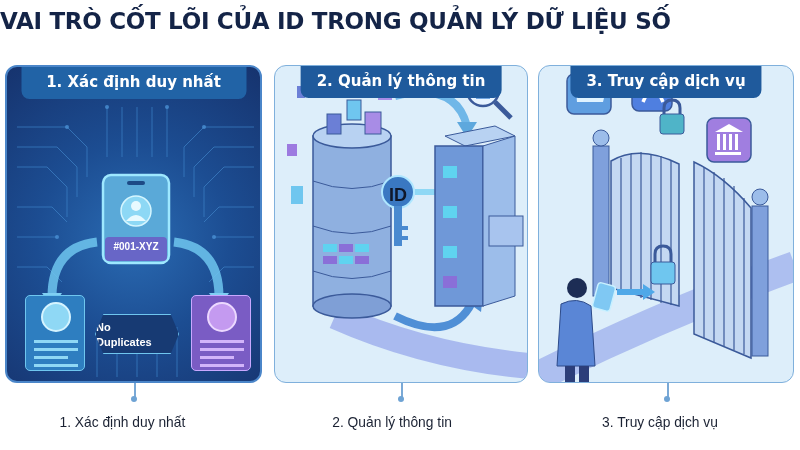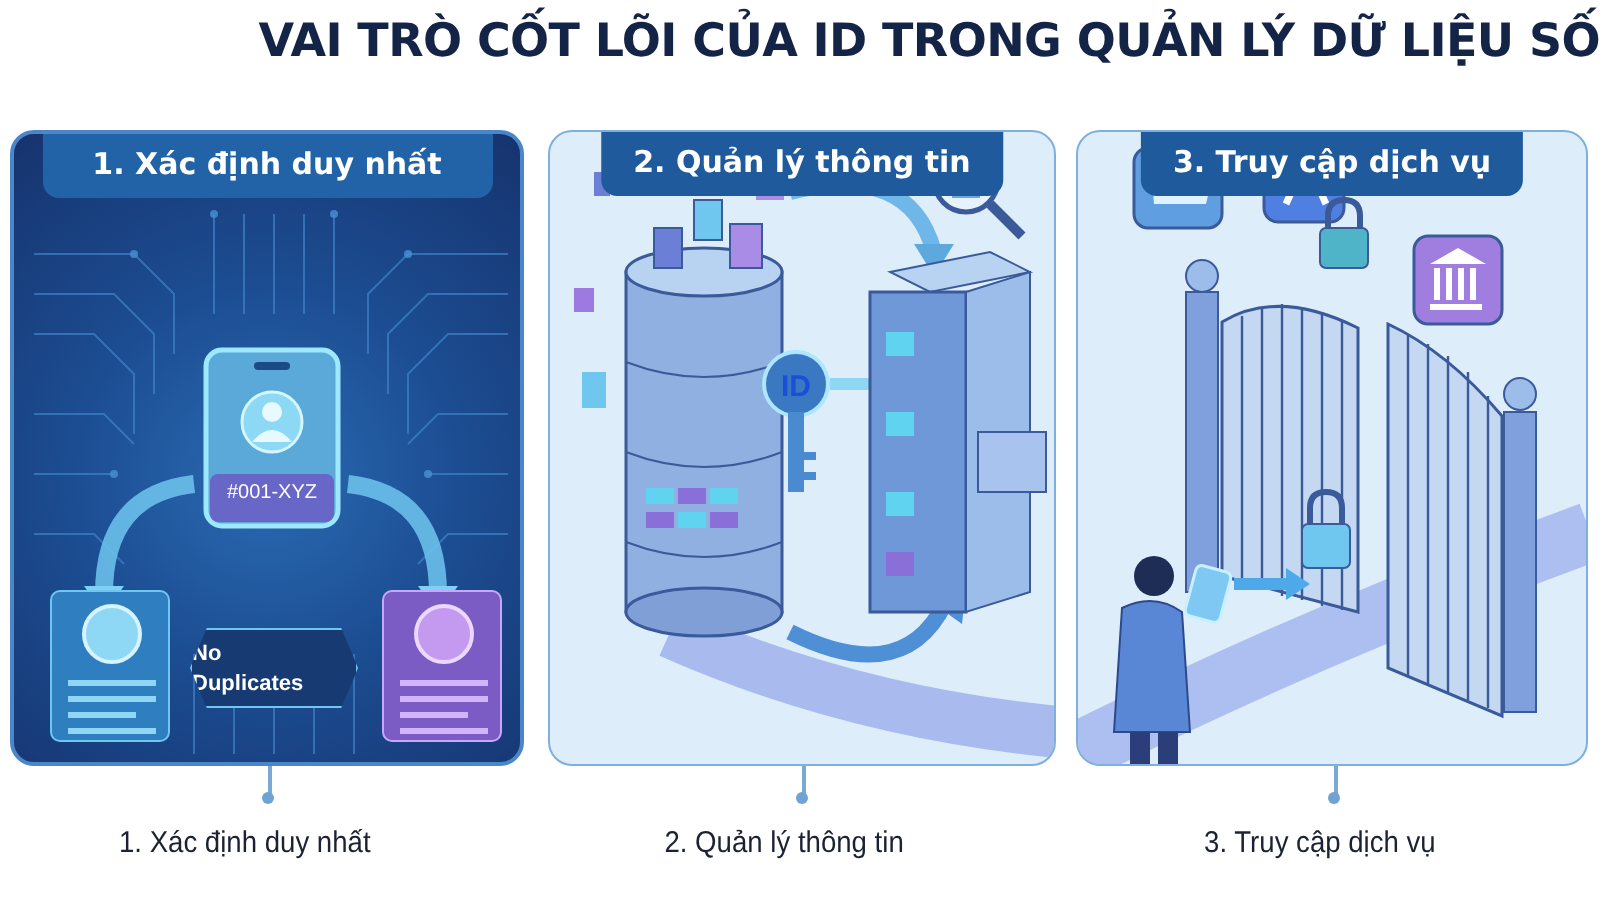--- a/index.html
+++ b/index.html
@@ -1,20 +1,20 @@
 <!DOCTYPE html>
 <html><head>
 <meta charset="utf-8">
 <style>
   * { box-sizing: border-box; margin: 0; padding: 0; }
   html, body { width: 800px; height: 450px; overflow: hidden; background: #ffffff; }
   body { font-family: "Liberation Sans", "DejaVu Sans", sans-serif; position: relative; }
 
   .title {
-    position: absolute; left: 0; top: 8px; width: 800px; text-align: right;
+    position: absolute; left: 0; top: 8px; width: 800px; text-align: left;
     font-family: "DejaVu Sans", sans-serif; font-weight: bold; font-size: 23px;
     letter-spacing: -0.3px; color: #142447;
   }
 
   .panel {
     position: absolute; top: 65px; height: 318px; border-radius: 12px; overflow: hidden;
   }
   .p1 { left: 5px; width: 257px; background: radial-gradient(circle at 50% 55%, #2a6bb3 0%, #1c4d92 45%, #16336e 100%); border: 2px solid #4b86c9; }
   .p2 { left: 274px; width: 254px; background: #ddeefa; border: 1.5px solid #7fb0dc; }
   .p3 { left: 538px; width: 256px; background: #ddeefa; border: 1.5px solid #7fb0dc; }
@@ -84,21 +84,21 @@
     <g>
       <rect x="96" y="108" width="66" height="88" rx="8" fill="#5aa9d8" stroke="#9ee8ff" stroke-width="2.5"></rect>
       <rect x="98" y="170" width="62" height="24" rx="4" fill="#6b5bc4" opacity="0.85"></rect>
       <rect x="120" y="114" width="18" height="4" rx="2" fill="#1d4a86"></rect>
       <circle cx="129" cy="144" r="15" fill="#8dd8f5" stroke="#d5f6ff" stroke-width="1.5"></circle>
       <circle cx="129" cy="139" r="5" fill="#e8faff"></circle>
       <path d="M119 154 Q129 142 139 154 Z" fill="#e8faff"></path>
     </g>
   </svg>
   <div class="pill">1. Xác định duy nhất</div>
-  <div style="position:absolute; left:96px; top:174px; width:66px; text-align:center; color:#fff; font-size:10px; font-weight:normal;">#001-XYZ</div>
+  <div style="position:absolute; left:96px; top:174px; width:66px; text-align:center; color:#fff; font-size:10px; font-weight:bold;">#001-XYZ</div>
 
   <div style="position:absolute; left:18px; top:228px; width:60px; height:76px; border-radius:5px; background:#2e7ec0; border:1.5px solid #6fc6ef;">
     <div style="position:absolute; left:15px; top:6px; width:30px; height:30px; border-radius:50%; background:#8fd8f5; border:2px solid #d5f4ff;"></div>
     <div style="position:absolute; left:8px; top:44px; width:44px; height:3px; background:#8fd8f5;"></div>
     <div style="position:absolute; left:8px; top:52px; width:44px; height:3px; background:#8fd8f5;"></div>
     <div style="position:absolute; left:8px; top:60px; width:34px; height:3px; background:#8fd8f5;"></div>
     <div style="position:absolute; left:8px; top:68px; width:44px; height:3px; background:#8fd8f5;"></div>
   </div>
 
   <div style="position:absolute; left:184px; top:228px; width:60px; height:76px; border-radius:5px; background:#7a5cc4; border:1.5px solid #c8a8ff;">
@@ -168,21 +168,21 @@
       <rect x="214" y="150" width="34" height="30" fill="#a8c4ee" stroke="#3b5a9a"></rect>
     </g>
 
     <g>
       <circle cx="208" cy="24" r="16" fill="#e6f3ff" stroke="#3b5a9a" stroke-width="2.5"></circle>
       <rect x="201" y="15" width="14" height="18" fill="#6fa4e0"></rect>
       <path d="M220 36 L236 52" stroke="#3b5a9a" stroke-width="5"></path>
     </g>
   </svg>
   <div class="pill">2. Quản lý thông tin</div>
-  <div style="position:absolute; left:107px; top:119px; width:32px; text-align:center; color:#1d4ed8; font-weight:bold; font-size:15px;">ID</div>
+  <div style="position:absolute; left:107px; top:119px; width:32px; text-align:center; color:#0f172a; font-weight:bold; font-size:18px;">ID</div>
 </div>
 
 <div class="panel p3">
   <svg width="256" height="318" viewBox="0 0 256 318">
     <path d="M0 310 Q120 250 256 200" stroke="#7d8fe6" stroke-width="30" fill="none" opacity="0.5"></path>
 
     <g>
       <rect x="28" y="8" width="44" height="40" rx="7" fill="#5f9ee0" stroke="#3b5a9a" stroke-width="1.5"></rect>
       <path d="M38 36 Q36 24 48 24 Q52 16 60 22 Q68 22 64 36 Z" fill="#dff3ff"></path>
     </g>

